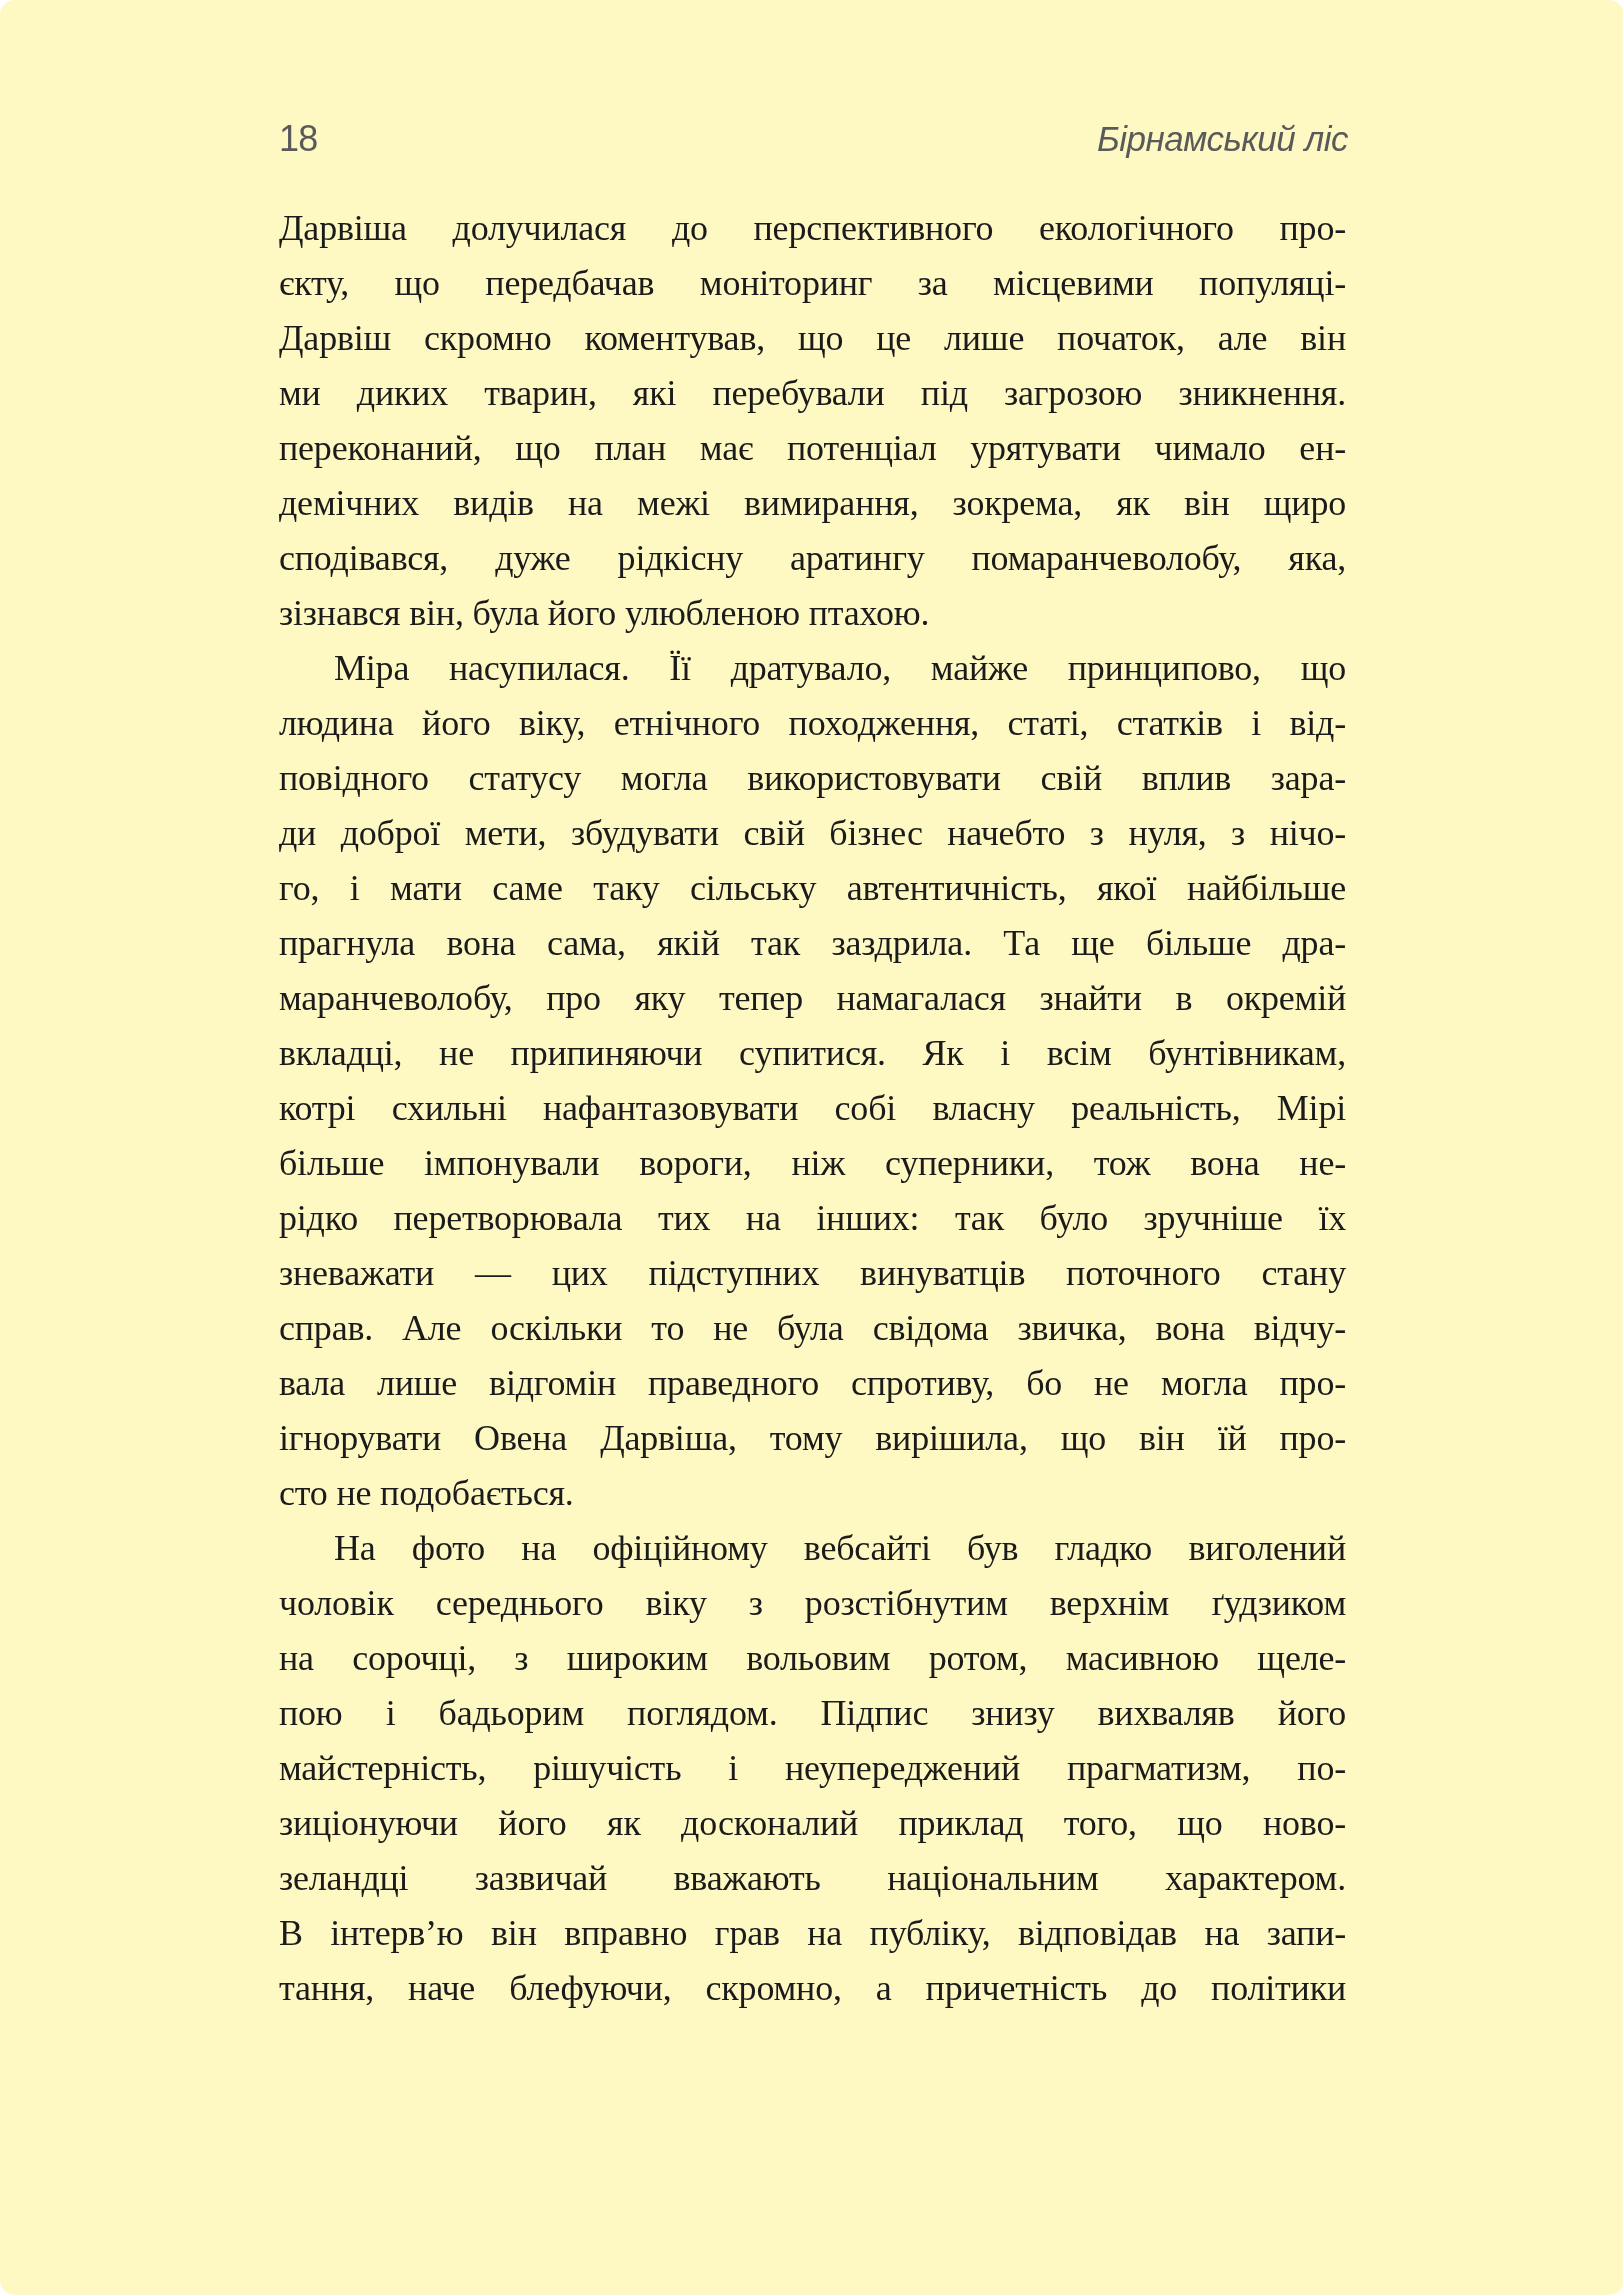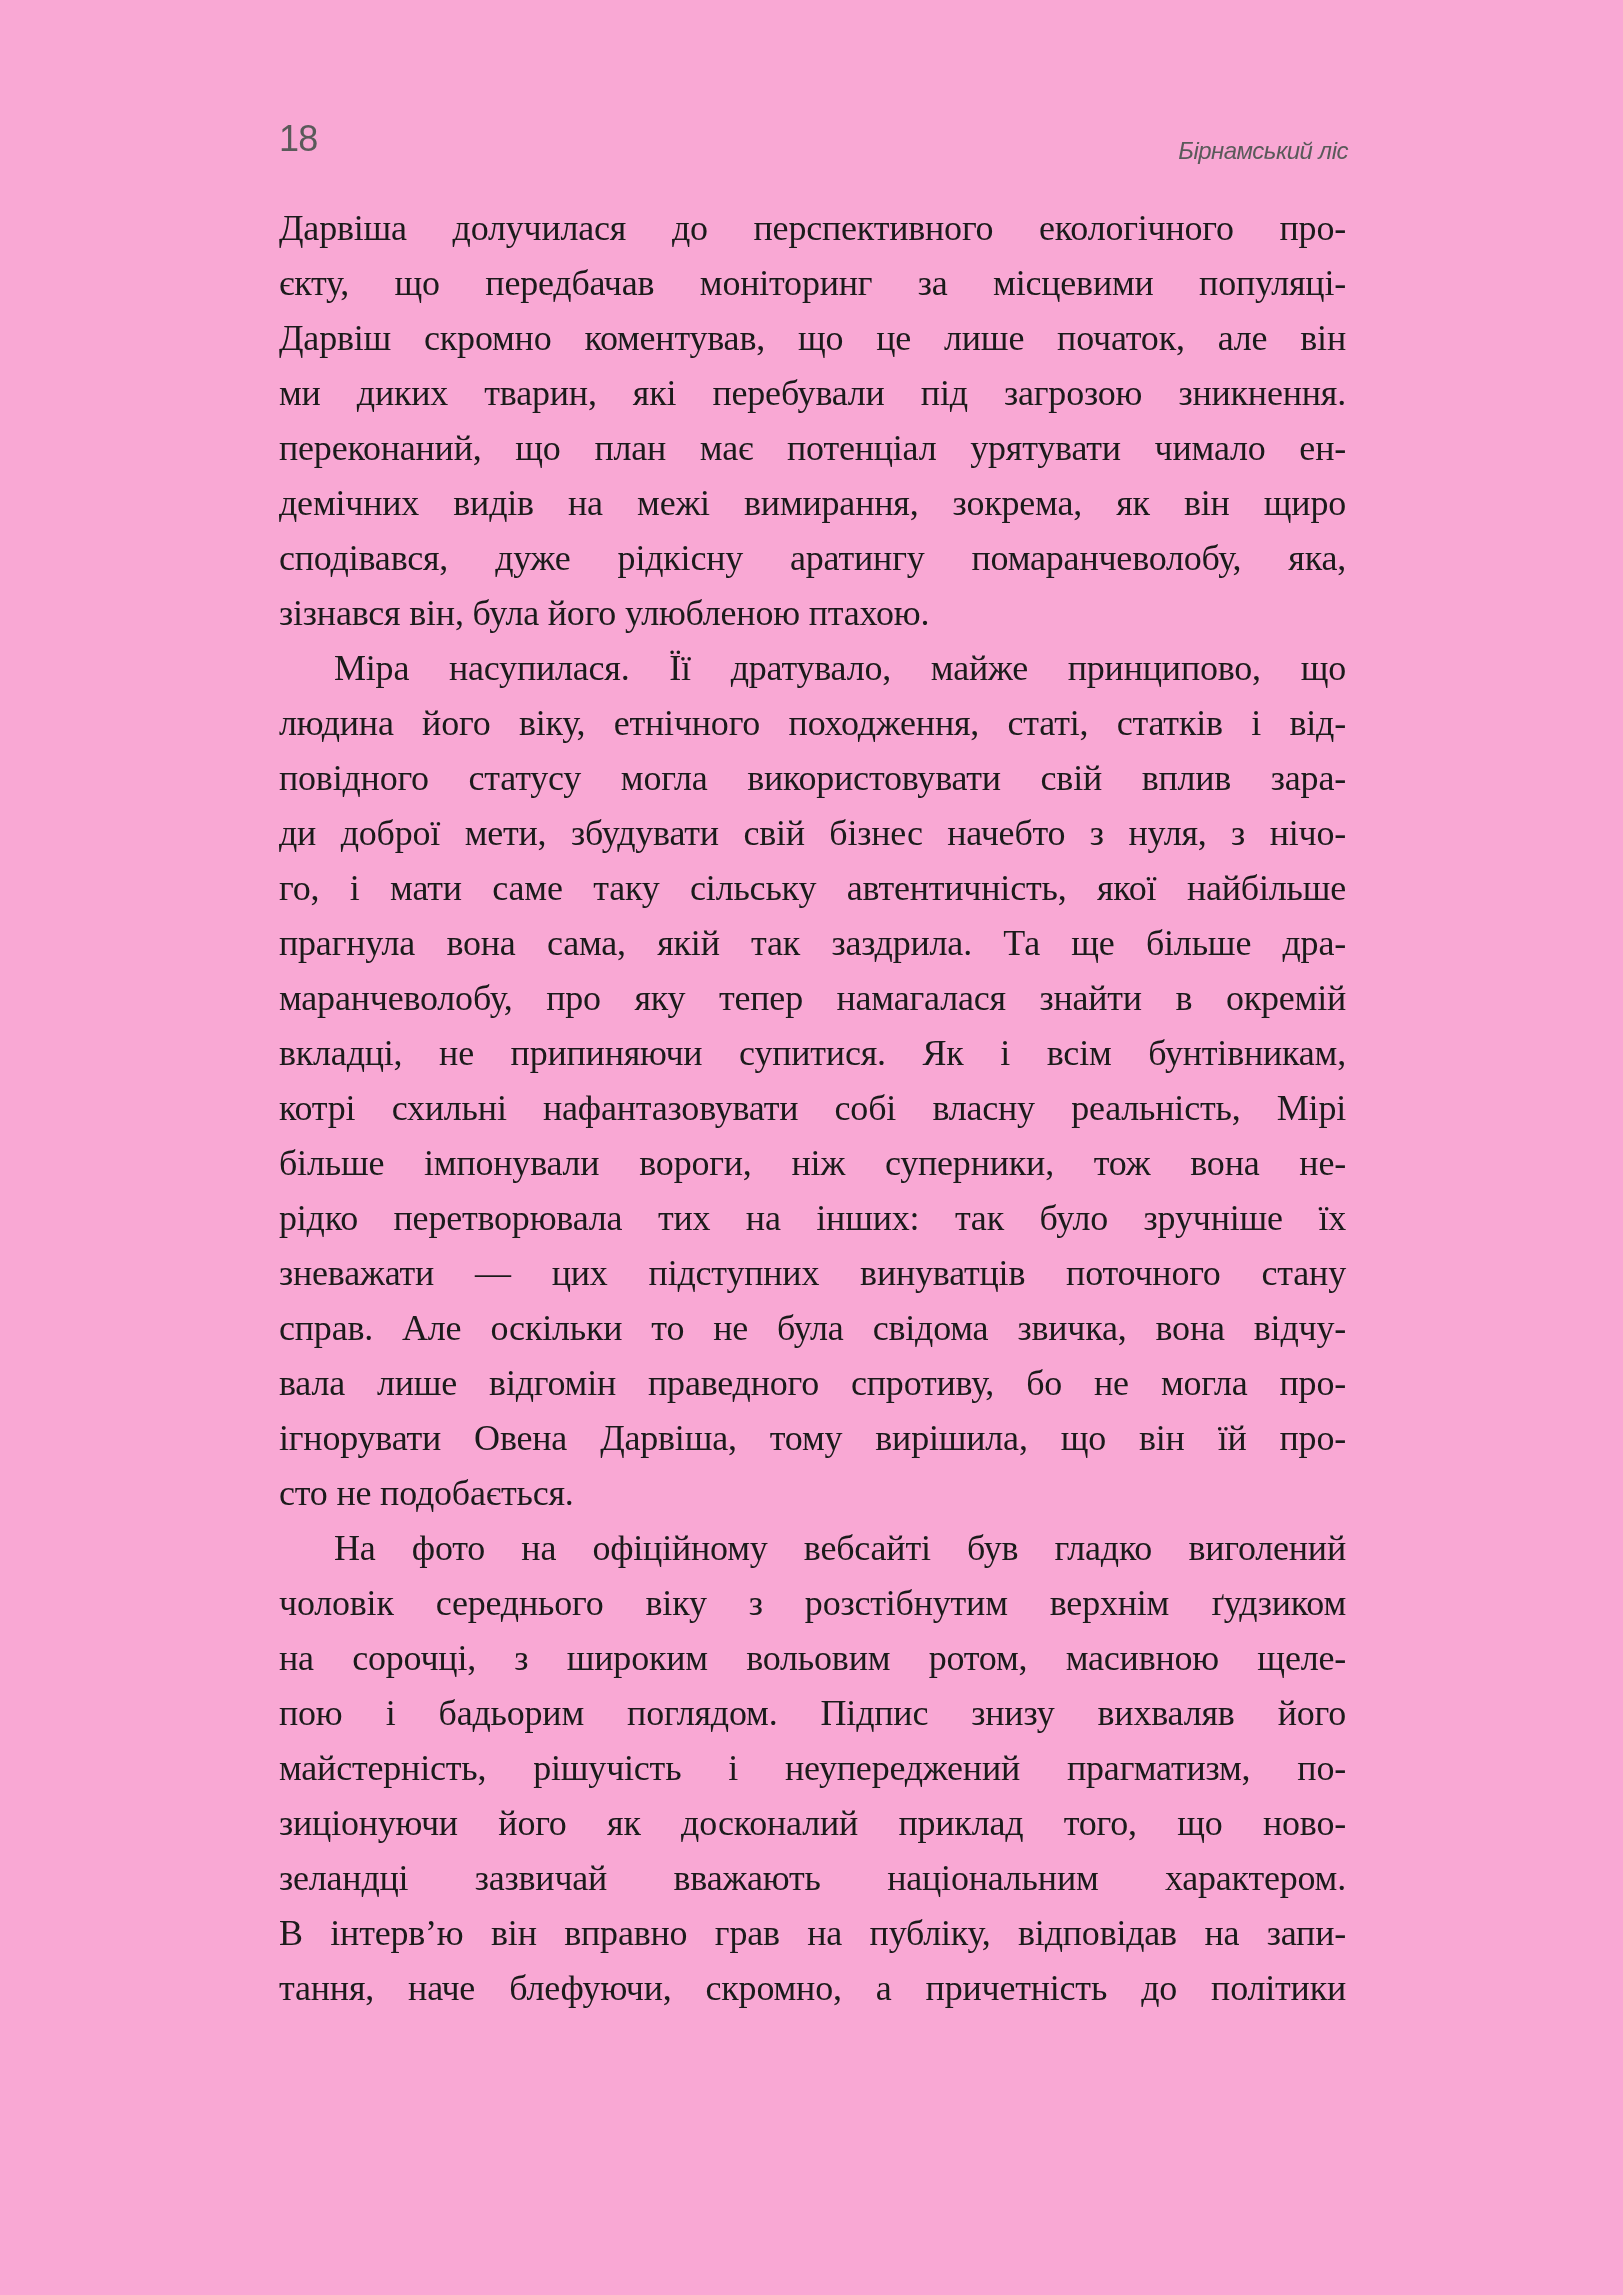--- a/index.html
+++ b/index.html
@@ -11,21 +11,22 @@
     width: 1624px;
     height: 2295px;
     position: relative;
     overflow: hidden;
   }
   .page {
     position: absolute;
     left: 0; top: 0;
     width: 1624px;
     height: 2295px;
-    background: #f9a8d4;
+    background: #fef9c3;
+    border-radius: 15px;
   }
   .running-head {
     position: absolute;
     left: 279px;
     top: 118px;
     width: 1069px;
     height: 42px;
     font-family: "Liberation Sans", "DejaVu Sans", sans-serif;
     color: #5a5a5a;
     font-size: 36px;
@@ -34,23 +35,23 @@
   .page-number {
     position: absolute;
     left: 0;
     top: 0;
     font-size: 36px;
     letter-spacing: -0.8px;
   }
   .book-title {
     position: absolute;
     right: 0;
-    top: 12px;
+    top: 0;
     font-style: italic;
-    font-size: 24px;
+    font-size: 35px;
     letter-spacing: -0.5px;
   }
   .body-text {
     position: absolute;
     left: 279px;
     top: 201px;
     width: 1067px;
     font-family: "Liberation Serif", "DejaVu Serif", serif;
     font-size: 36px;
     line-height: 55px;

